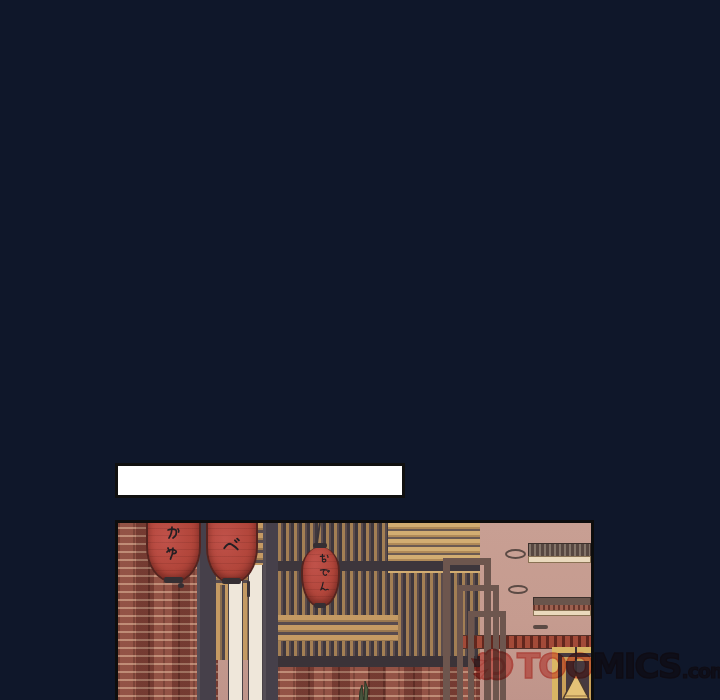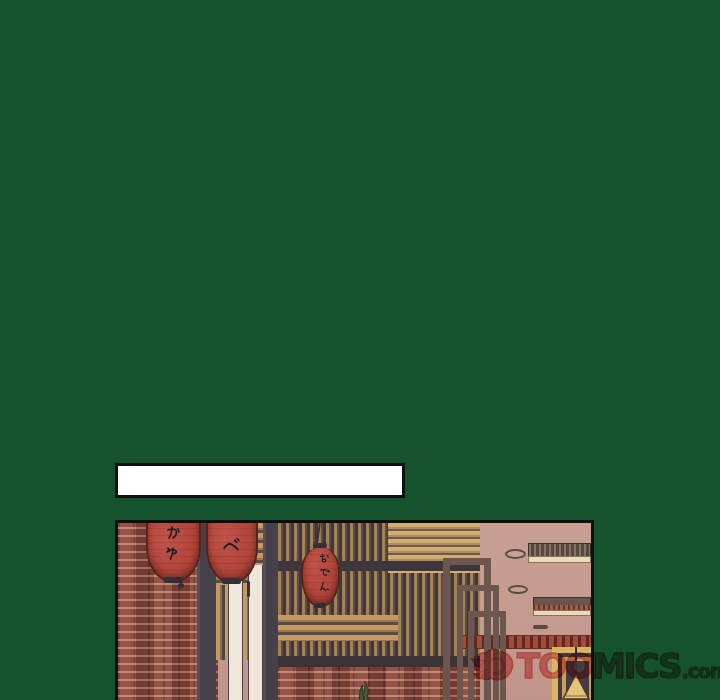--- a/index.html
+++ b/index.html
@@ -1,18 +1,18 @@
 <!DOCTYPE html>
 <html><head>
 <meta charset="utf-8">
 <style>
   html,body{margin:0;padding:0;}
   .screenshot{
     position:relative;width:720px;height:700px;overflow:hidden;
-    background:#14532d;font-family:"DejaVu Sans",sans-serif;
+    background:#0f172a;font-family:"DejaVu Sans",sans-serif;
   }
   
   .caption-box{
     position:absolute;left:115px;top:463px;width:284px;height:29px;
     background:#ffffff;border:3px solid #101010;
   }
   
   .panel{
     position:absolute;left:115px;top:520px;width:473px;height:180px;
     border:3px solid #0d0d0d;border-bottom:none;overflow:hidden;

